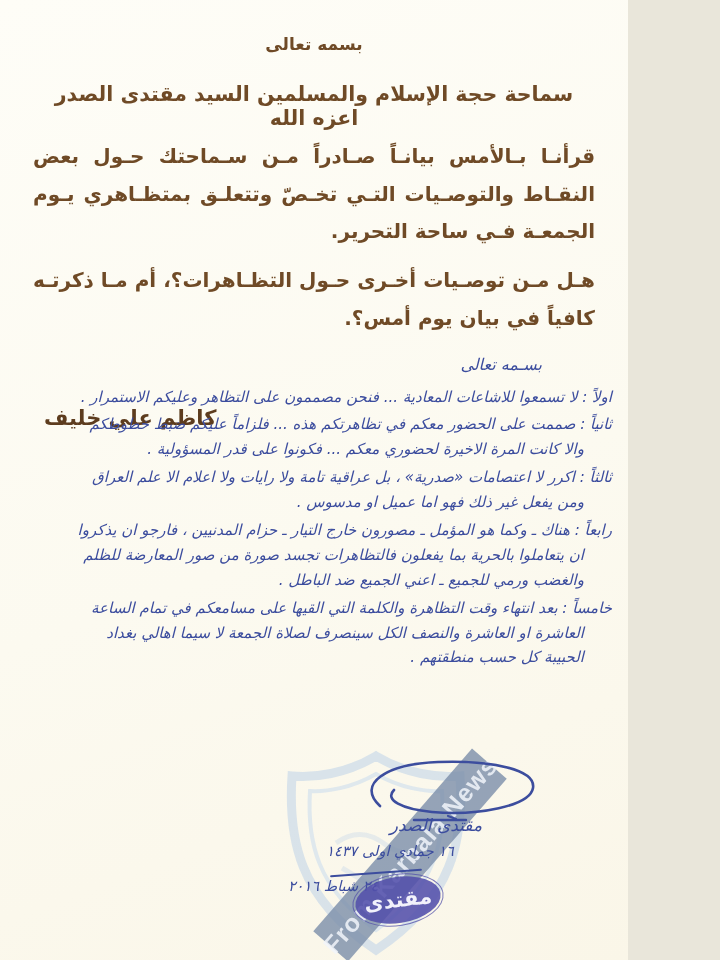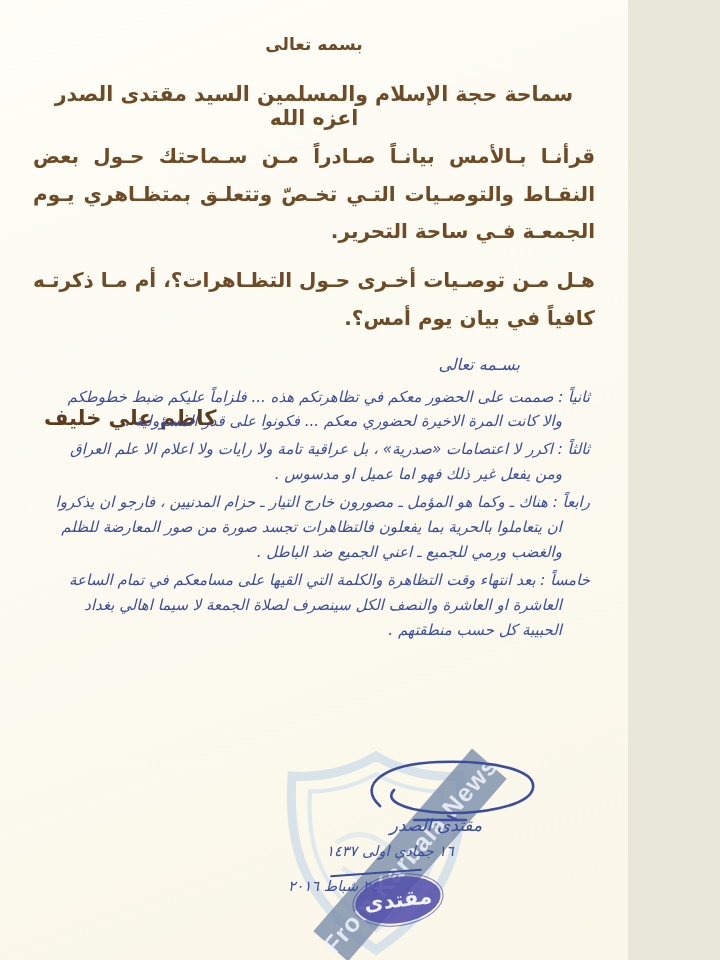--- a/index.html
+++ b/index.html
@@ -45,21 +45,21 @@
     color:#5d3c1e;
     font-weight:bold;
   }
   
   .hand{
     color:#3c4d9e;
     font-style:italic;
     font-family:"DejaVu Sans",sans-serif;
   }
   .answer-block{
-    position:absolute;top:352px;right:38px;width:535px;
+    position:absolute;top:352px;right:16px;width:535px;
     font-size:15px;
     line-height:1.66;
   }
   .ans-basmala{
     margin:0 70px 6px 0;
     font-size:16px;
     letter-spacing:.5px;
   }
   .hand-item{
     padding-right:28px;
@@ -146,20 +146,21 @@
   <div class="typed addressee">سماحة حجة الإسلام والمسلمين السيد مقتدى الصدر اعزه الله</div>
 
   <div class="typed q-par q1">قرأنـا بـالأمس بيانـاً صـادراً مـن سـماحتك حـول بعض النقـاط والتوصـيات التـي تخـصّ وتتعلـق بمتظـاهري يـوم الجمعـة فـي ساحة التحرير.</div>
 
   <div class="typed q-par q2">هـل مـن توصـيات أخـرى حـول التظـاهرات؟، أم مـا ذكرتـه كافياً في بيان يوم أمس؟.</div>
 
   <div class="sender-name">كاظم علي خليف</div>
 
   <div class="hand answer-block">
     <div class="ans-basmala">بسـمه تعالى</div>
+    <div class="hand-item">اولاً : لا تسمعوا للاشاعات المعادية ... فنحن مصممون على التظاهر وعليكم الاستمرار .</div>
     <div class="hand-item">ثانياً : صممت على الحضور معكم في تظاهرتكم هذه ... فلزاماً عليكم ضبط خطوطكم والا كانت المرة الاخيرة لحضوري معكم ... فكونوا على قدر المسؤولية .</div>
     <div class="hand-item">ثالثاً : اكرر لا اعتصامات «صدرية» ، بل عراقية تامة ولا رايات ولا اعلام الا علم العراق ومن يفعل غير ذلك فهو اما عميل او مدسوس .</div>
     <div class="hand-item">رابعاً : هناك ـ وكما هو المؤمل ـ مصورون خارج التيار ـ حزام المدنيين ، فارجو ان يذكروا ان يتعاملوا بالحرية بما يفعلون فالتظاهرات تجسد صورة من صور المعارضة للظلم والغضب ورمي للجميع ـ اعني الجميع ضد الباطل .</div>
     <div class="hand-item">خامساً : بعد انتهاء وقت التظاهرة والكلمة التي القيها على مسامعكم في تمام الساعة العاشرة او العاشرة والنصف الكل سينصرف لصلاة الجمعة لا سيما اهالي بغداد الحبيبة كل حسب منطقتهم .</div>
   </div>
 
   <svg class="shield-wm" width="200" height="210" viewBox="0 0 200 210">
     <path d="M100 8 C 70 26, 38 30, 16 28 C 12 90, 22 150, 100 202 C 178 150, 188 90, 184 28 C 162 30, 130 26, 100 8 Z" fill="none" stroke="#c5d7e9" stroke-width="9" opacity="0.85"></path>
     <path d="M100 26 C 76 40, 50 44, 34 43 C 31 92, 40 140, 100 182 C 160 140, 169 92, 166 43 C 150 44, 124 40, 100 26 Z" fill="none" stroke="#cddded" stroke-width="4" opacity="0.8"></path>
     <g opacity="0.55" stroke="#c9d9ea" stroke-width="5" fill="none">

